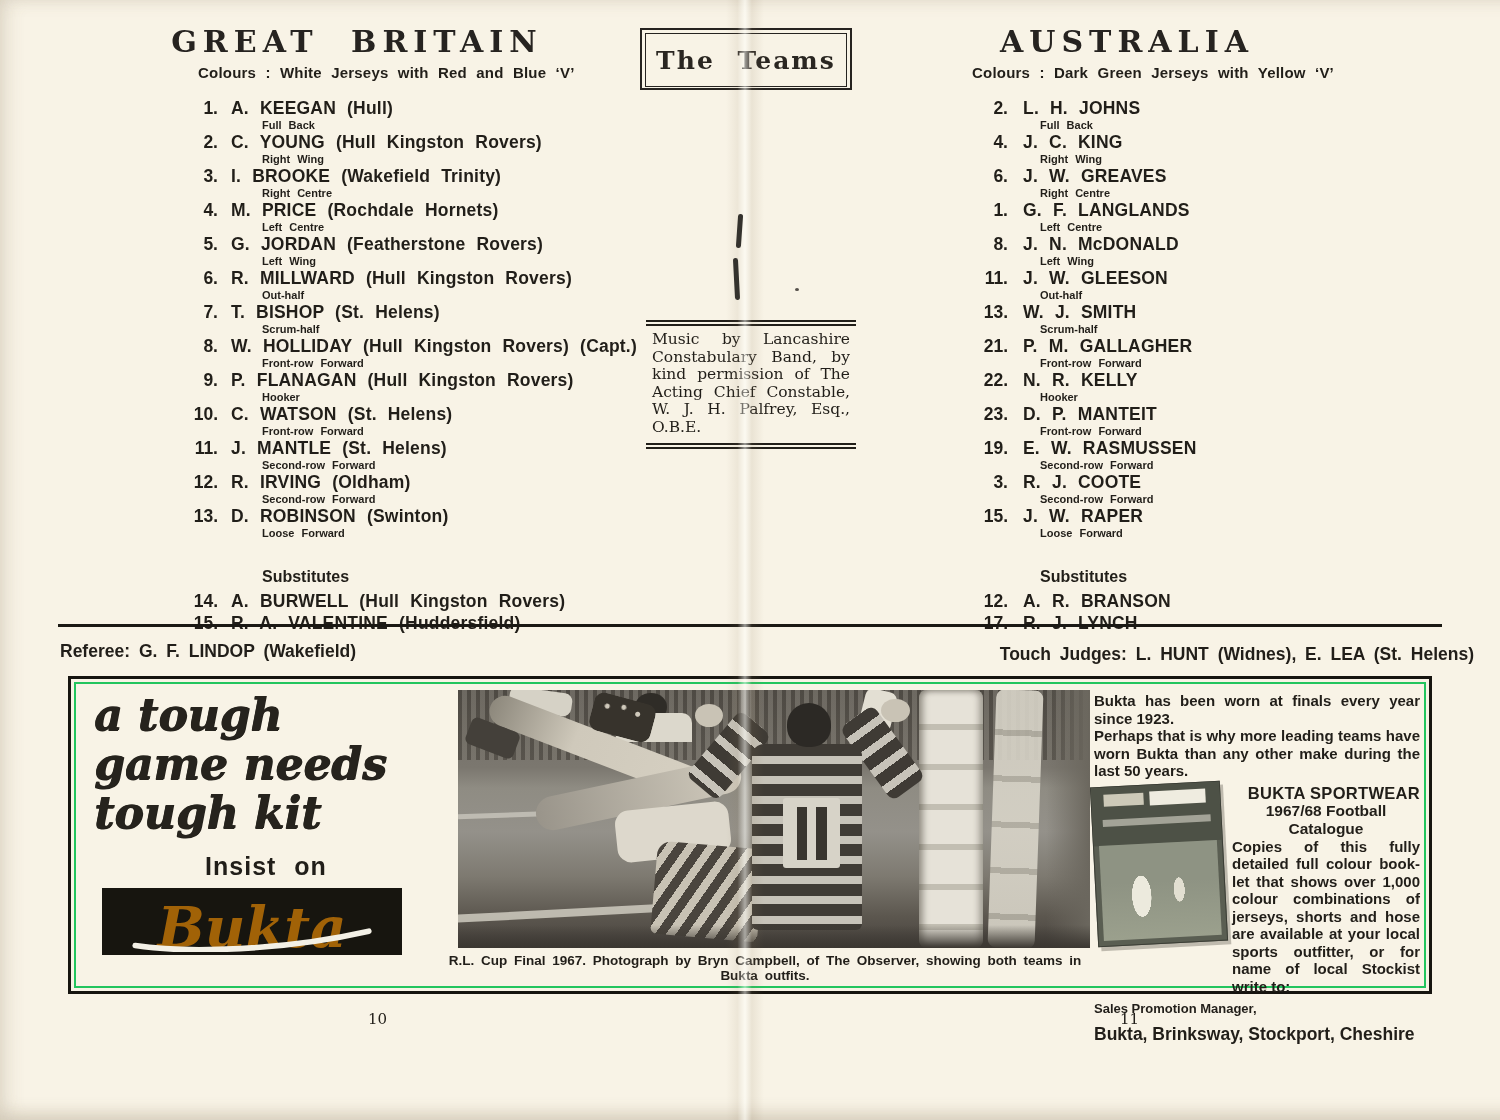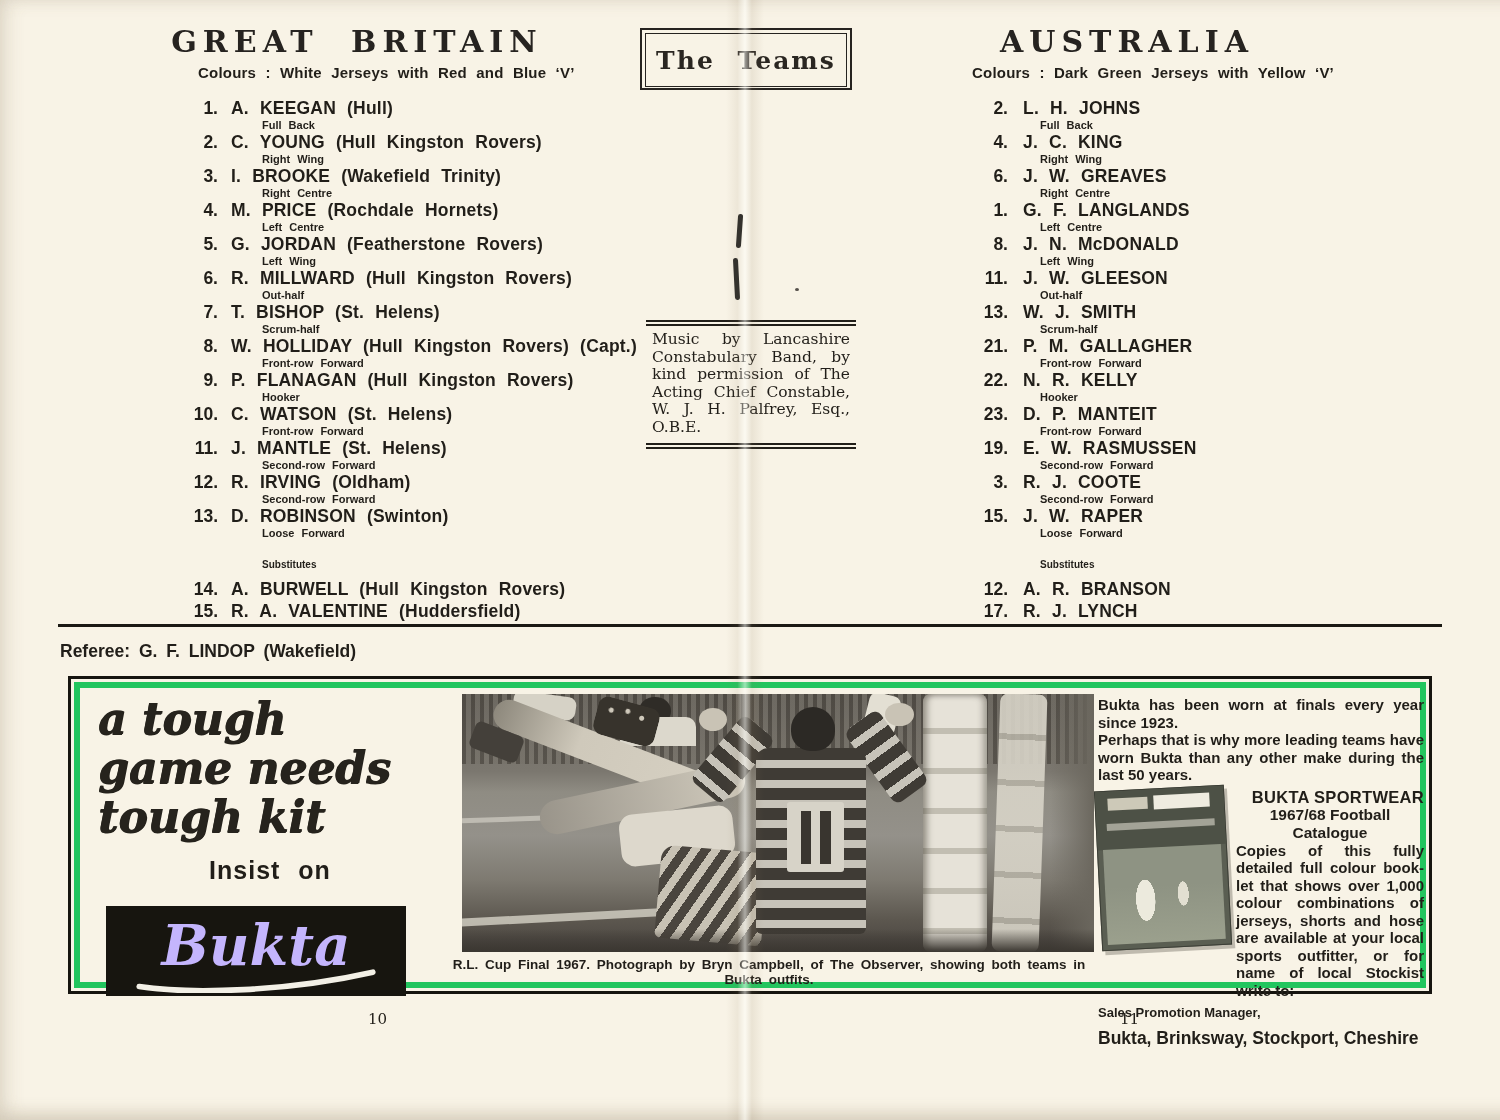--- a/index.html
+++ b/index.html
@@ -25,45 +25,45 @@
 
   
   .team{position:absolute;top:99px;width:545px;font-size:17.5px;font-weight:bold;}
   .team-gb{left:158px;} .team-aus{left:932px;}
   .p-row{line-height:19px;}
   .p-num{display:inline-block;width:60px;text-align:right;margin-right:13px;}
   .team-aus .p-num{width:76px;margin-right:15px;}
   .p-name{word-spacing:6px;letter-spacing:.2px;white-space:nowrap;}
   .p-pos{font-size:11px;line-height:15px;margin-left:104px;word-spacing:4px;}
   .team-aus .p-pos{margin-left:108px;}
-  .p-subshead{font-size:10px;line-height:16px;margin:16px 0 5px 104px;}
+  .p-subshead{font-size:16px;line-height:16px;margin:28px 0 5px 104px;}
   .team-aus .p-subshead{margin-left:108px;}
   .subs .p-row{line-height:22px;}
 
   
   .teams-box{position:absolute;left:640px;top:28px;width:212px;height:62px;border:2px solid #262320;padding:3px;box-sizing:border-box;z-index:5;}
   .teams-box-inner{border:1px solid #262320;height:100%;display:flex;align-items:center;justify-content:center;
     font-family:"DejaVu Serif",serif;font-weight:bold;font-size:25px;letter-spacing:2px;word-spacing:12px;color:#2a2621;}
 
   
   .music-box{position:absolute;left:646px;top:320px;width:210px;box-sizing:border-box;
     border-top:6px double #211e19;border-bottom:6px double #211e19;padding:5px 6px 7px;
     font-family:"DejaVu Serif",serif;font-size:15.5px;line-height:17.5px;text-align:justify;z-index:5;}
 
   .main-rule{position:absolute;left:58px;top:624px;width:1384px;height:3px;background:#1b1914;}
   .referee{position:absolute;left:60px;top:641px;font-size:17.5px;font-weight:bold;word-spacing:4px;}
   .touch{position:absolute;right:66px;top:644px;font-size:17.5px;font-weight:bold;word-spacing:4px;}
 
   
   .ad{position:absolute;left:68px;top:676px;width:1364px;height:318px;box-sizing:border-box;border:3px solid #16140f;padding:3px;z-index:2;}
-  .ad-inner{position:relative;border:6px solid #22c55e;width:100%;height:100%;box-sizing:border-box;}
+  .ad-inner{position:relative;border:2px solid #22c55e;width:100%;height:100%;box-sizing:border-box;}
   .ad-head{position:absolute;left:18px;top:6px;font-family:"DejaVu Serif",serif;font-style:italic;font-weight:bold;
     font-size:44px;line-height:49px;color:#26231d;text-shadow:1px 0 0 currentColor,0 1px 0 currentColor;}
   .insist{position:absolute;left:40px;top:168px;width:300px;text-align:center;font-size:25px;font-weight:bold;letter-spacing:1px;word-spacing:10px;}
-  .logo{position:absolute;left:26px;top:204px;width:300px;height:90px;background:#17150f;color:#c4b5fd;margin-top:14px;}
+  .logo{position:absolute;left:26px;top:204px;width:300px;height:67px;background:#17150f;color:#a16207;}
   .logo-text{position:absolute;left:0;right:0;top:-6px;text-align:center;font-family:"DejaVu Serif",serif;font-style:italic;font-weight:bold;font-size:56px;line-height:90px;}
   .logo-swoosh{position:absolute;left:18px;bottom:3px;width:264px;height:24px;}
 
   
   .photo{position:absolute;left:382px;top:6px;width:632px;height:258px;overflow:hidden;z-index:1;
     background:linear-gradient(180deg,#716d66 0%,#7b776f 30%,#8f8c83 38%,#94918a 55%,#7e7a71 72%,#5b564e 88%,#494440 100%);}
   .photo > div{position:absolute;}
   .ph-crowd{top:0;left:0;right:0;height:27%;
     background:repeating-linear-gradient(90deg,rgba(35,30,25,.28) 0 4px,rgba(165,160,150,.20) 4px 9px),linear-gradient(180deg,#5f5b54,#6c6860);}
   .ph-line{left:-3%;bottom:13%;width:58%;height:8px;background:#cfcbc0;transform:rotate(-3deg);opacity:.85;}
@@ -187,20 +187,24 @@
   <div class="staple s2"></div>
   <div class="speck"></div>
 
   <div class="music-box">Music by Lancashire Constabulary Band, by kind permission of The Acting Chief Constable, W. J. H. Palfrey, Esq., O.B.E.</div>
 
   <div class="main-rule"></div>
   <div class="referee">
     <span>Referee:</span>
     <span>G. F. LINDOP (Wakefield)</span>
   </div>
+  <div class="touch">
+    <span>Touch Judges:</span>
+    <span>L. HUNT (Widnes), E. LEA (St. Helens)</span>
+  </div>
 
   <div class="ad">
     <div class="ad-inner">
 
       <div class="ad-head">
         <div>a tough</div>
         <div>game needs</div>
         <div>tough kit</div>
       </div>
       <div class="insist">Insist on</div>

